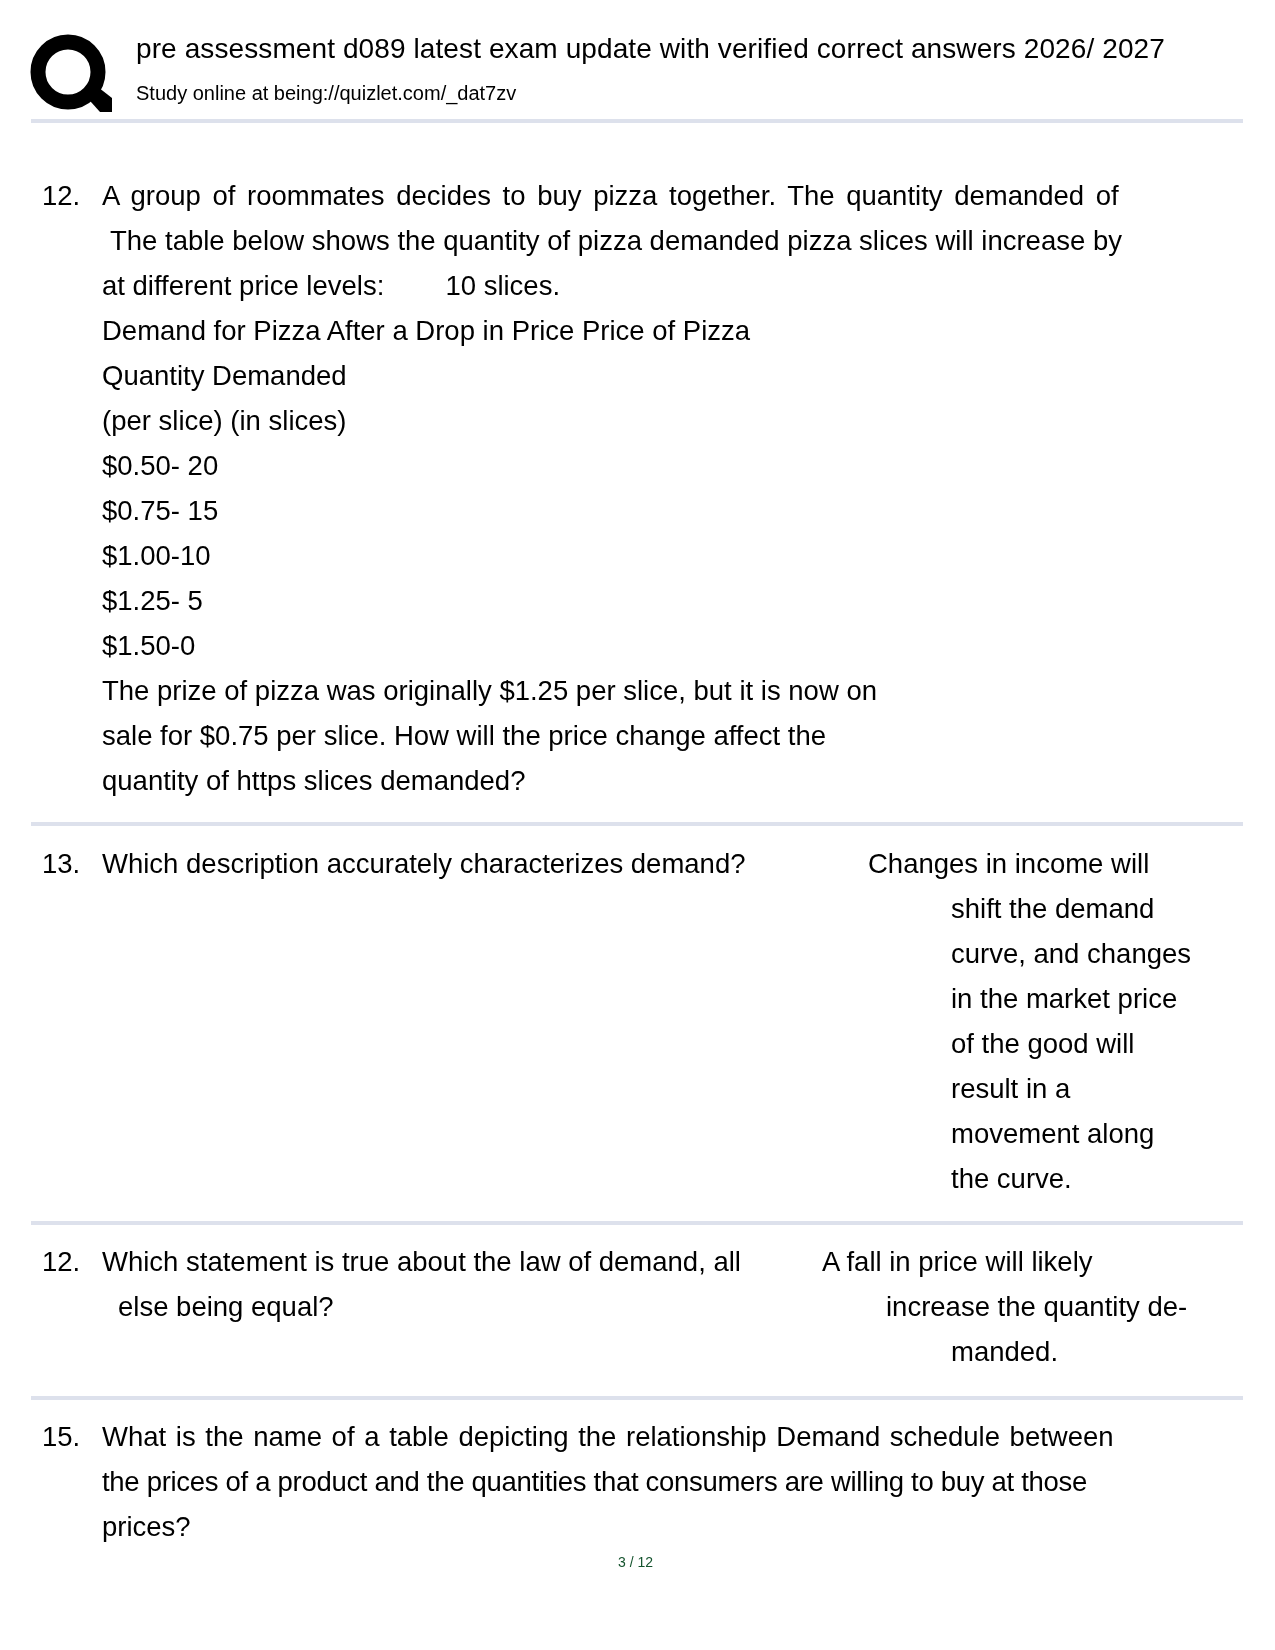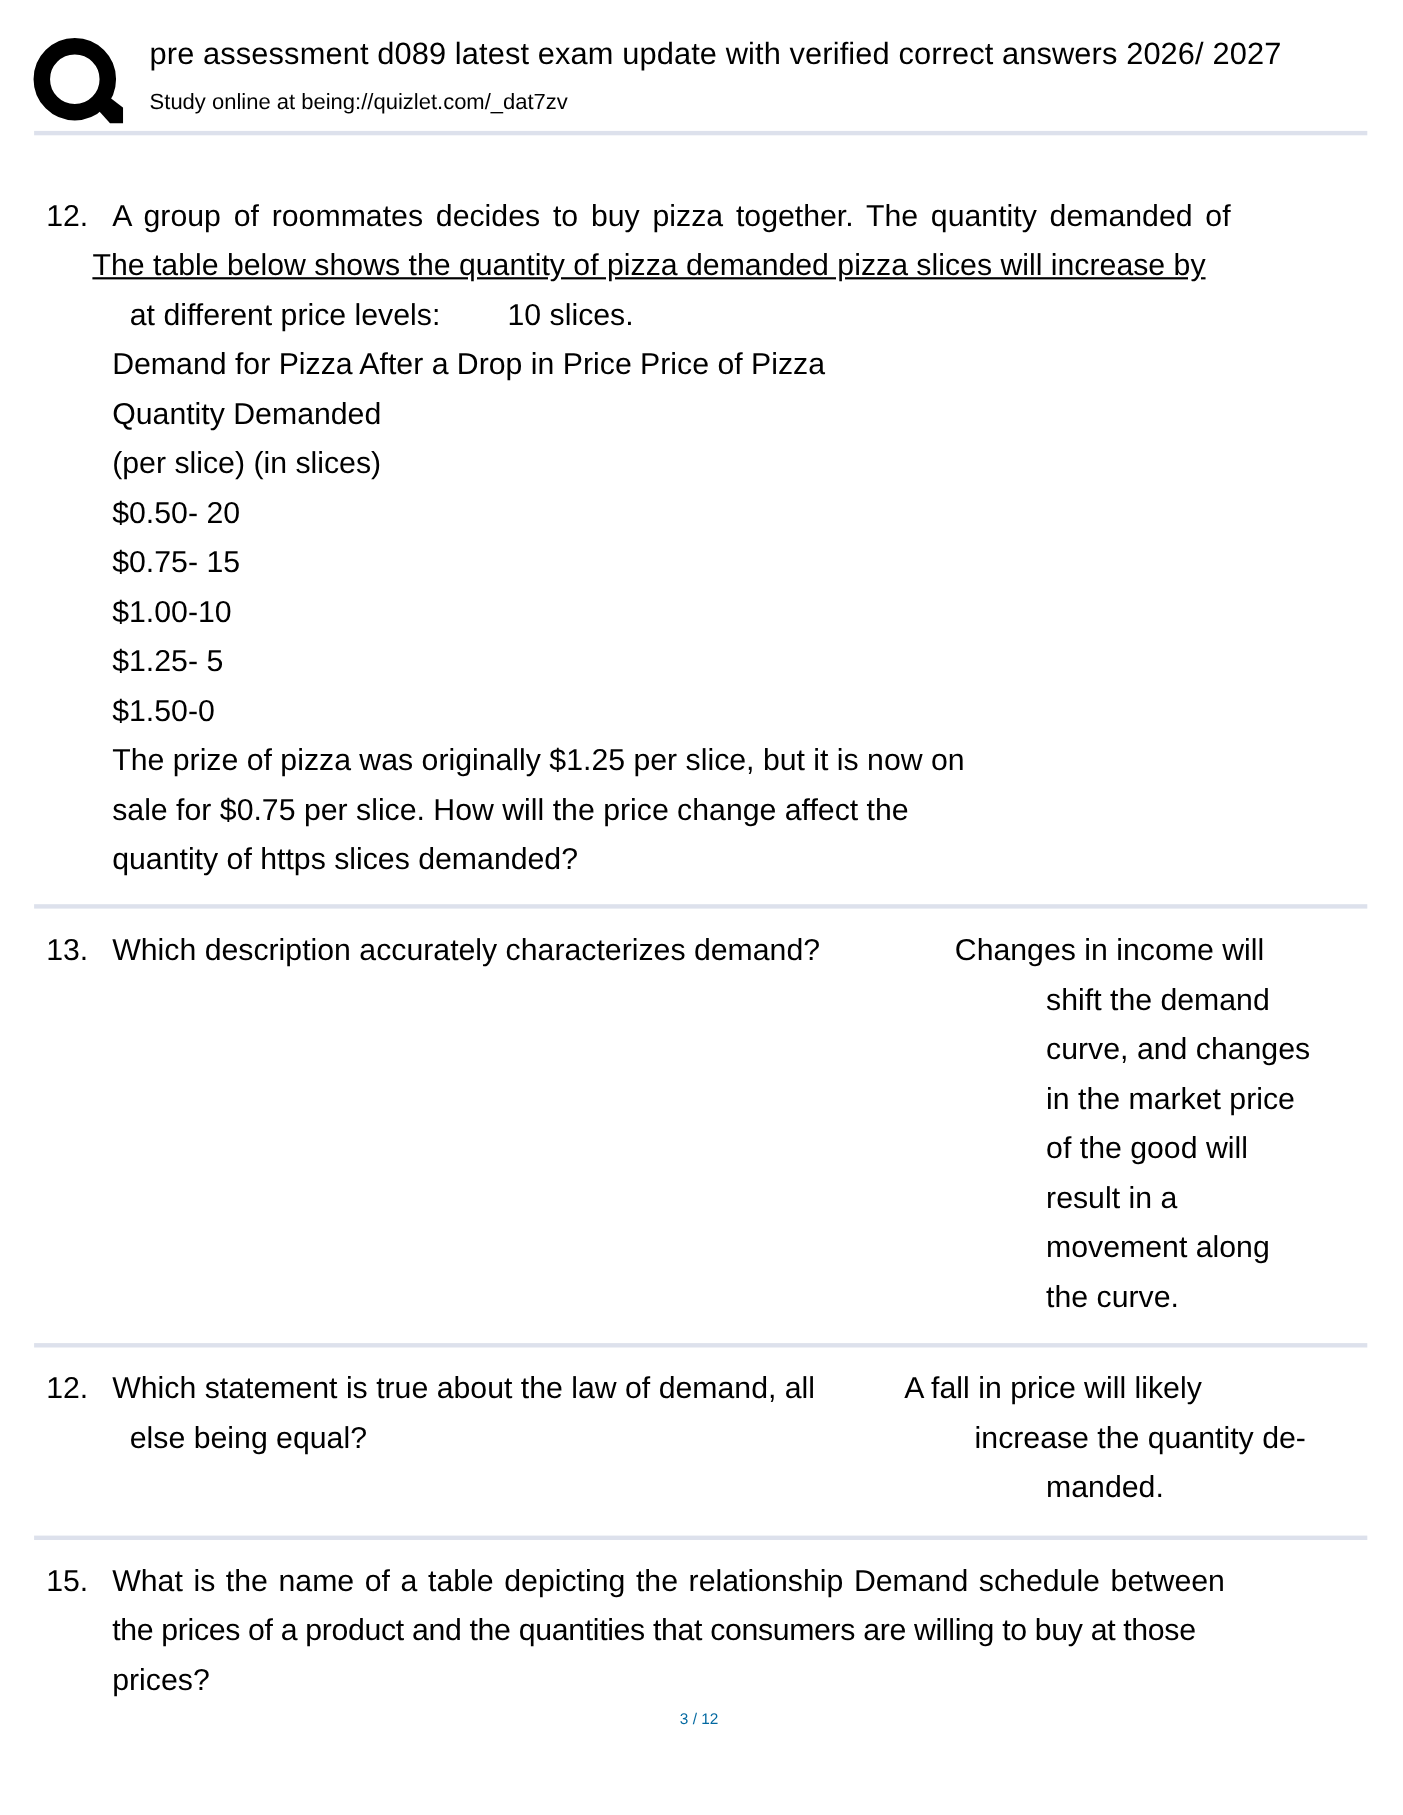--- a/index.html
+++ b/index.html
@@ -5,43 +5,43 @@
   html, body { margin: 0; padding: 0; background: #ffffff; }
   body { width: 1275px; height: 1650px; position: relative; overflow: hidden;
          font-family: "Liberation Sans", "DejaVu Sans", sans-serif; color: #000; }
   .abs { position: absolute; white-space: nowrap; }
   .logo { position: absolute; left: 30px; top: 34px; width: 82px; height: 80px; }
   .doc-title { left: 136px; top: 33px; font-size: 28px; letter-spacing: 0.1px; }
   .doc-sub { left: 136px; top: 82px; font-size: 20px; }
   .rule { position: absolute; left: 31px; width: 1212px; height: 4px; background: #dde1ec; }
   .num { font-size: 27.5px; }
   .line { font-size: 27.5px; }
-  .pagenum { font-size: 14px; color: #0369a1; }
+  .pagenum { font-size: 14px; color: #14532d; }
 </style>
 </head>
 <body>
 
 <div>
   <svg class="logo" viewBox="0 0 82 80">
     <ellipse cx="38" cy="38" rx="30" ry="30" fill="none" stroke="#000" stroke-width="15"></ellipse>
     <path d="M52 58 L70 78 L82 78 L82 64 L64 50 Z" fill="#000"></path>
   </svg>
   <div class="abs doc-title">pre assessment d089 latest exam update with verified correct answers 2026/ 2027</div>
   <div class="abs doc-sub">Study online at being://quizlet.com/_dat7zv</div>
 </div>
 <div class="rule" style="top:119px;"></div>
 
 <div>
   <div class="abs num" style="left:42px; top:180px;">12.</div>
   <div class="abs line" style="left:102px; top:180px; word-spacing:4px;">
     <span>A group of roommates decides to buy pizza together. The quantity demanded of</span>
   </div>
-  <div class="abs line" style="left:84px; top:225px;text-decoration:underline;">The table below shows the quantity of pizza demanded pizza slices will increase by</div>
+  <div class="abs line" style="left:110px; top:225px;">The table below shows the quantity of pizza demanded pizza slices will increase by</div>
   <div class="abs line" style="left:102px; top:270px;">
-    <span style="white-space:pre;margin-left:16px;">at different price levels:        10 slices.</span>
+    <span style="white-space:pre;">at different price levels:        10 slices.</span>
   </div>
   <div class="abs line" style="left:102px; top:315px;">Demand for Pizza After a Drop in Price Price of Pizza</div>
   <div class="abs line" style="left:102px; top:360px;">Quantity Demanded</div>
   <div class="abs line" style="left:102px; top:405px;">(per slice) (in slices)</div>
   <div class="abs line" style="left:102px; top:450px;">$0.50- 20</div>
   <div class="abs line" style="left:102px; top:495px;text-align:center;">$0.75- 15</div>
   <div class="abs line" style="left:102px; top:540px;">$1.00-10</div>
   <div class="abs line" style="left:102px; top:585px;">$1.25- 5</div>
   <div class="abs line" style="left:102px; top:630px;">$1.50-0</div>
   <div class="abs line" style="left:102px; top:675px;">The prize of pizza was originally $1.25 per slice, but it is now on</div>

